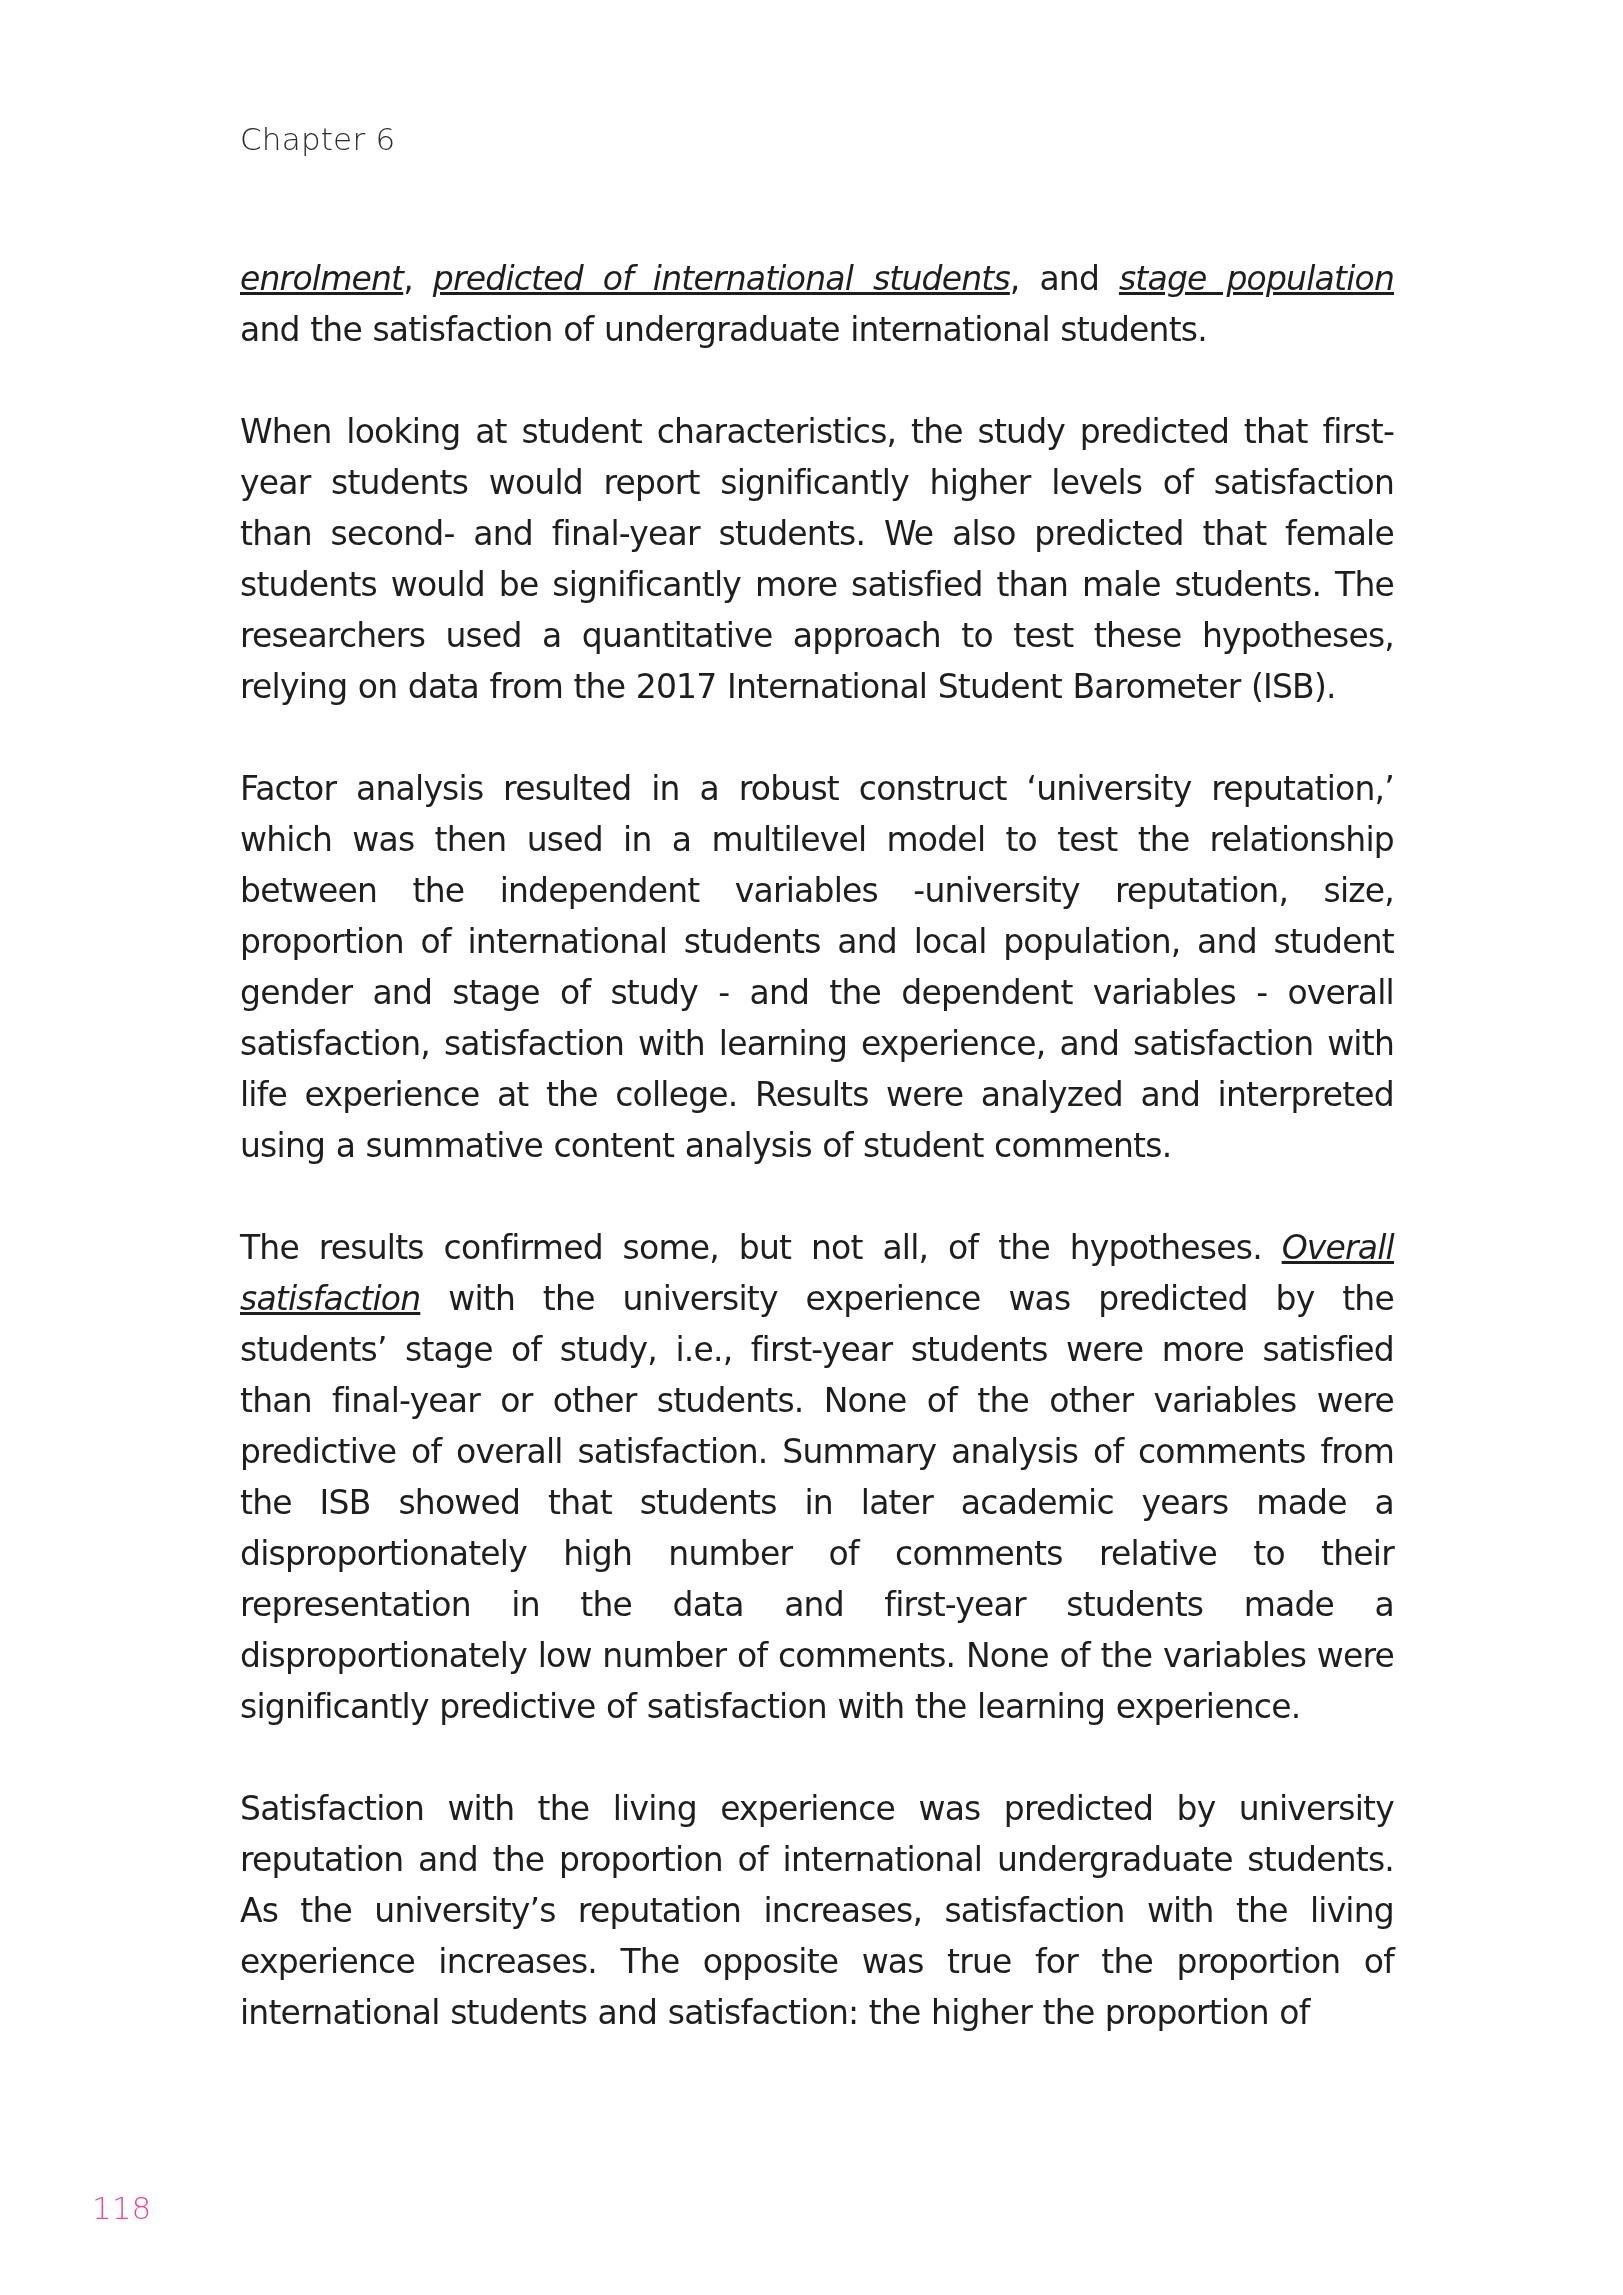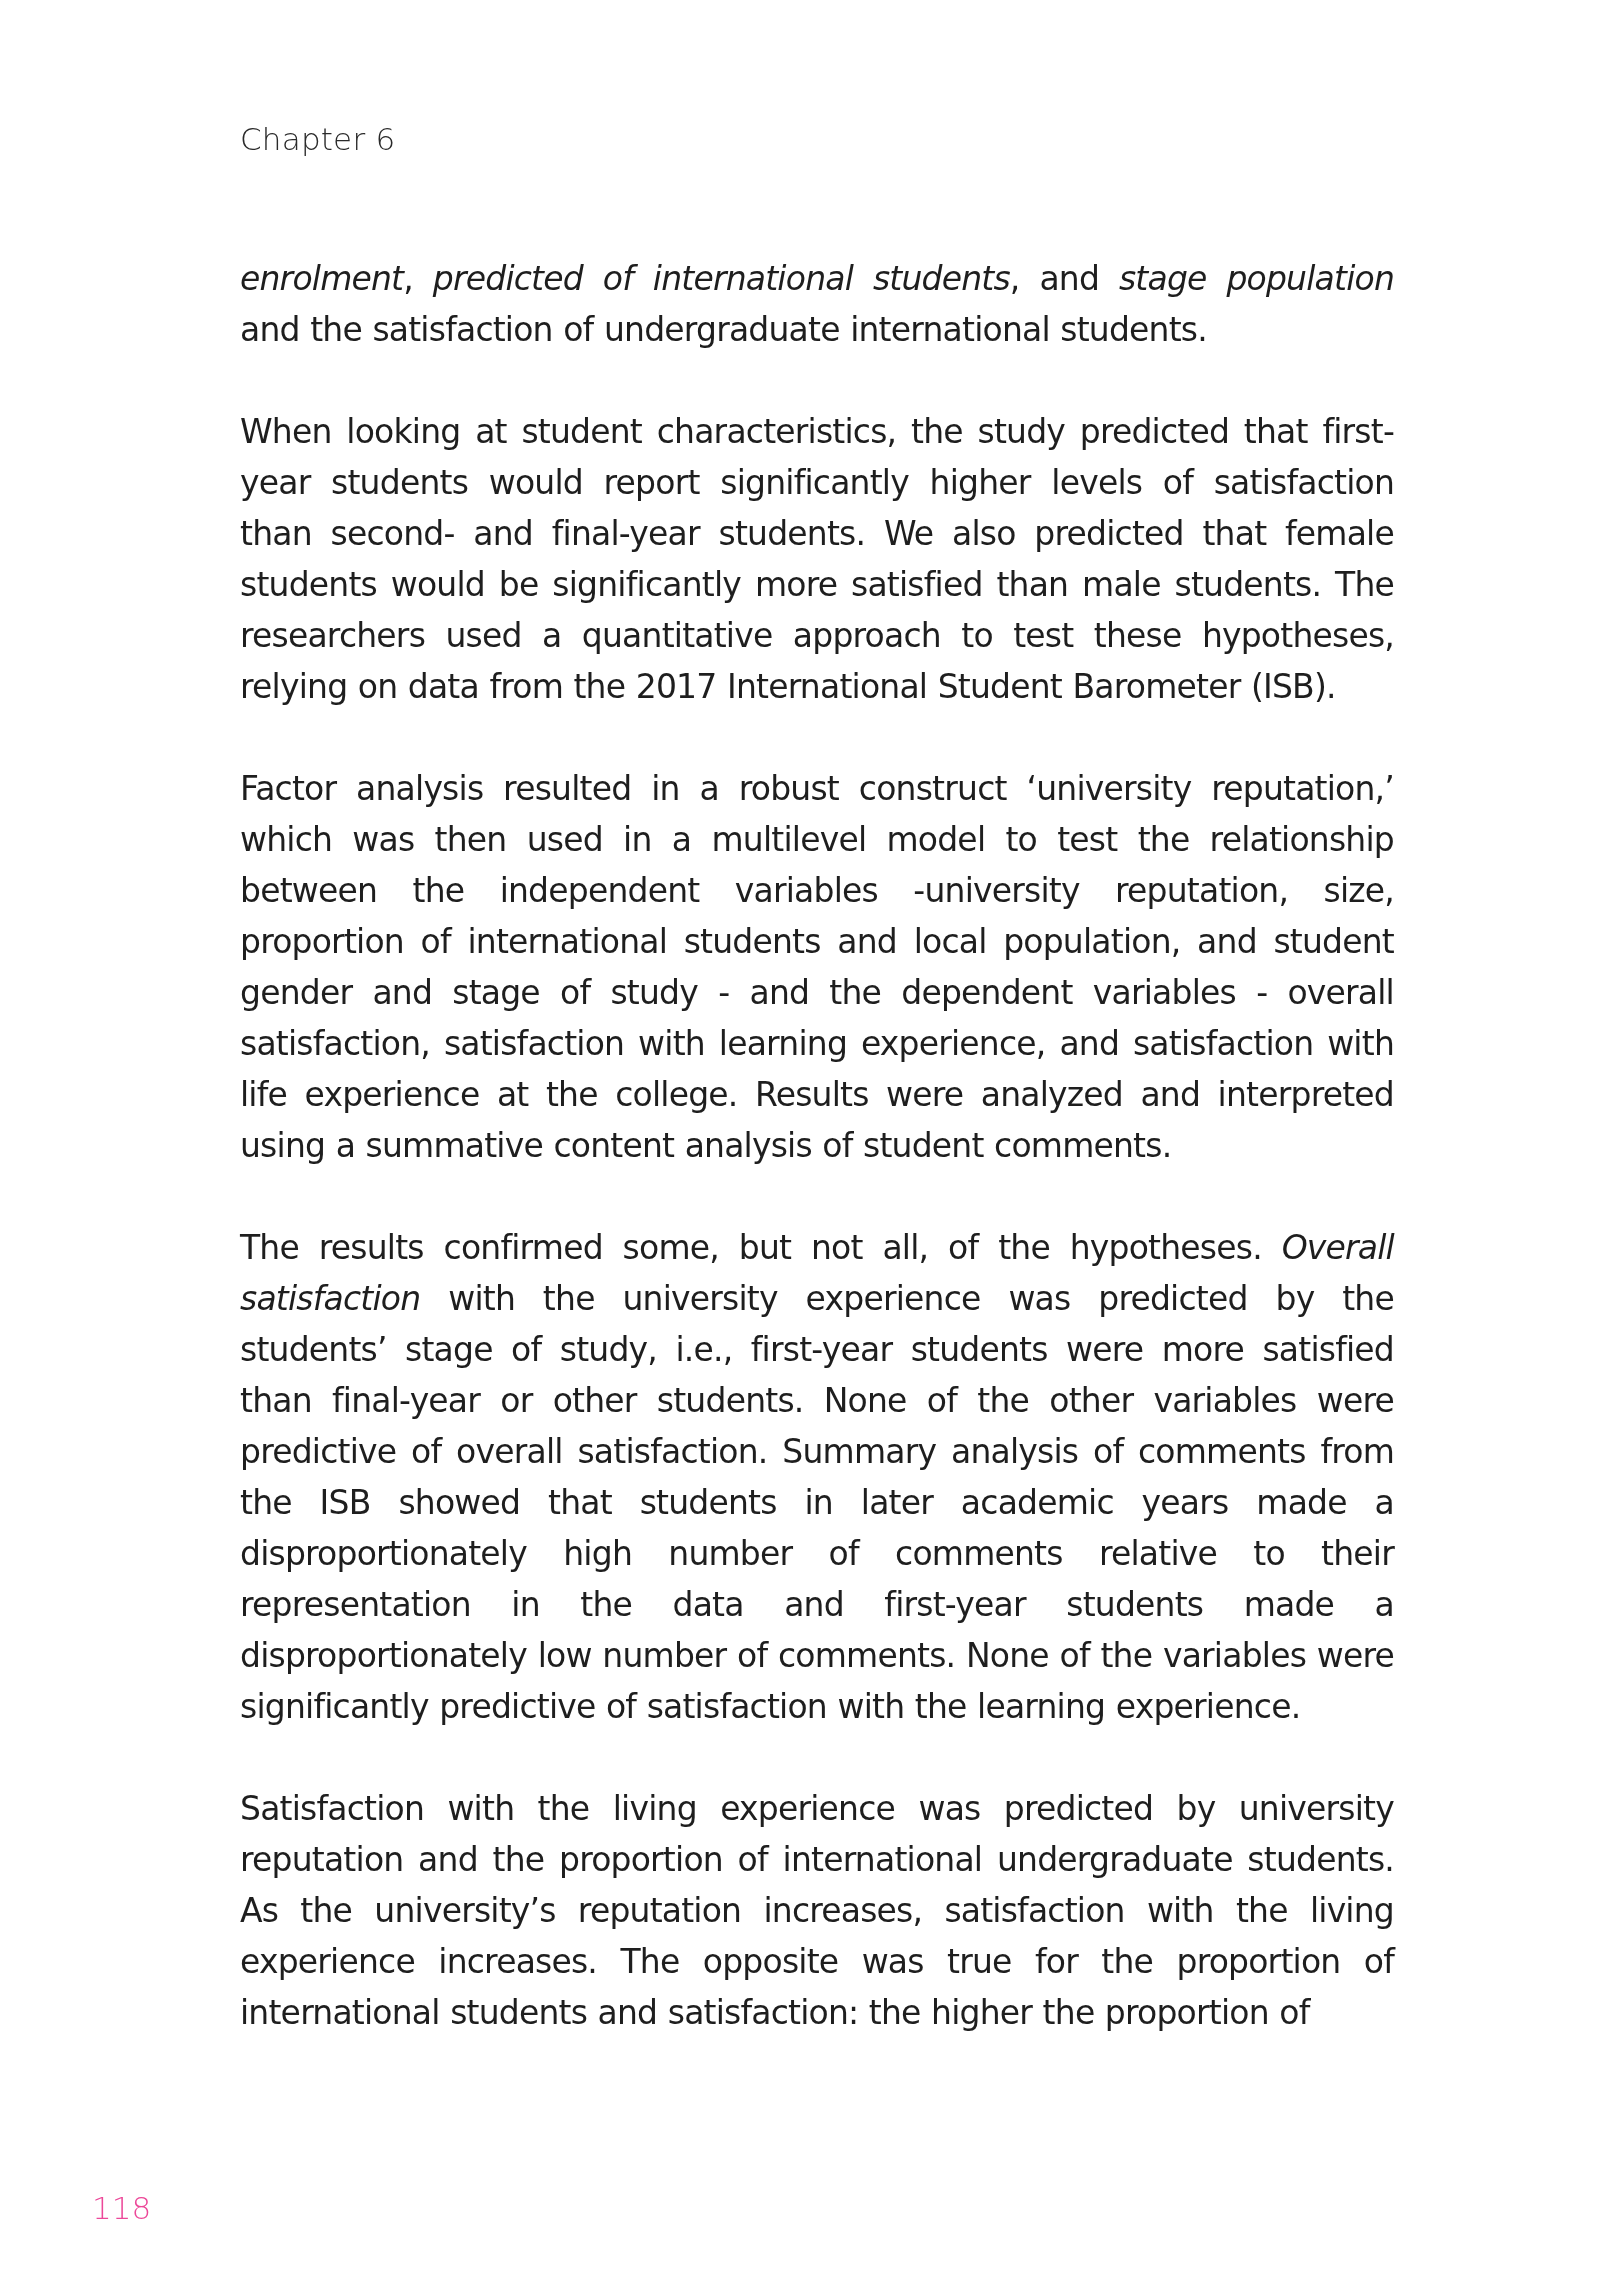--- a/index.html
+++ b/index.html
@@ -11,21 +11,21 @@
   .running-head {
     position: absolute; left: 240px; top: 107px;
     font-size: 31px; font-weight: 300; color: #2a2a2a; letter-spacing: 0.2px; margin-top: 14px;
   }
   .body-text {
     position: absolute; left: 240px; top: 253px; width: 1154px;
     font-size: 33px; line-height: 51px; text-align: justify;
     letter-spacing: -0.8px; word-spacing: 0.8px;
   }
   .body-text p { margin: 0 0 51px 0; }
-  .body-text em { font-style: italic; }
+  .body-text em { font-style: italic; text-decoration: underline; }
   .folio {
     position: absolute; left: 92px; top: 2190px;
     font-size: 31px; font-weight: 300; color: #ec4899;
   }
 </style>
 </head>
 <body>
 
 <div class="running-head">Chapter 6</div>
 

